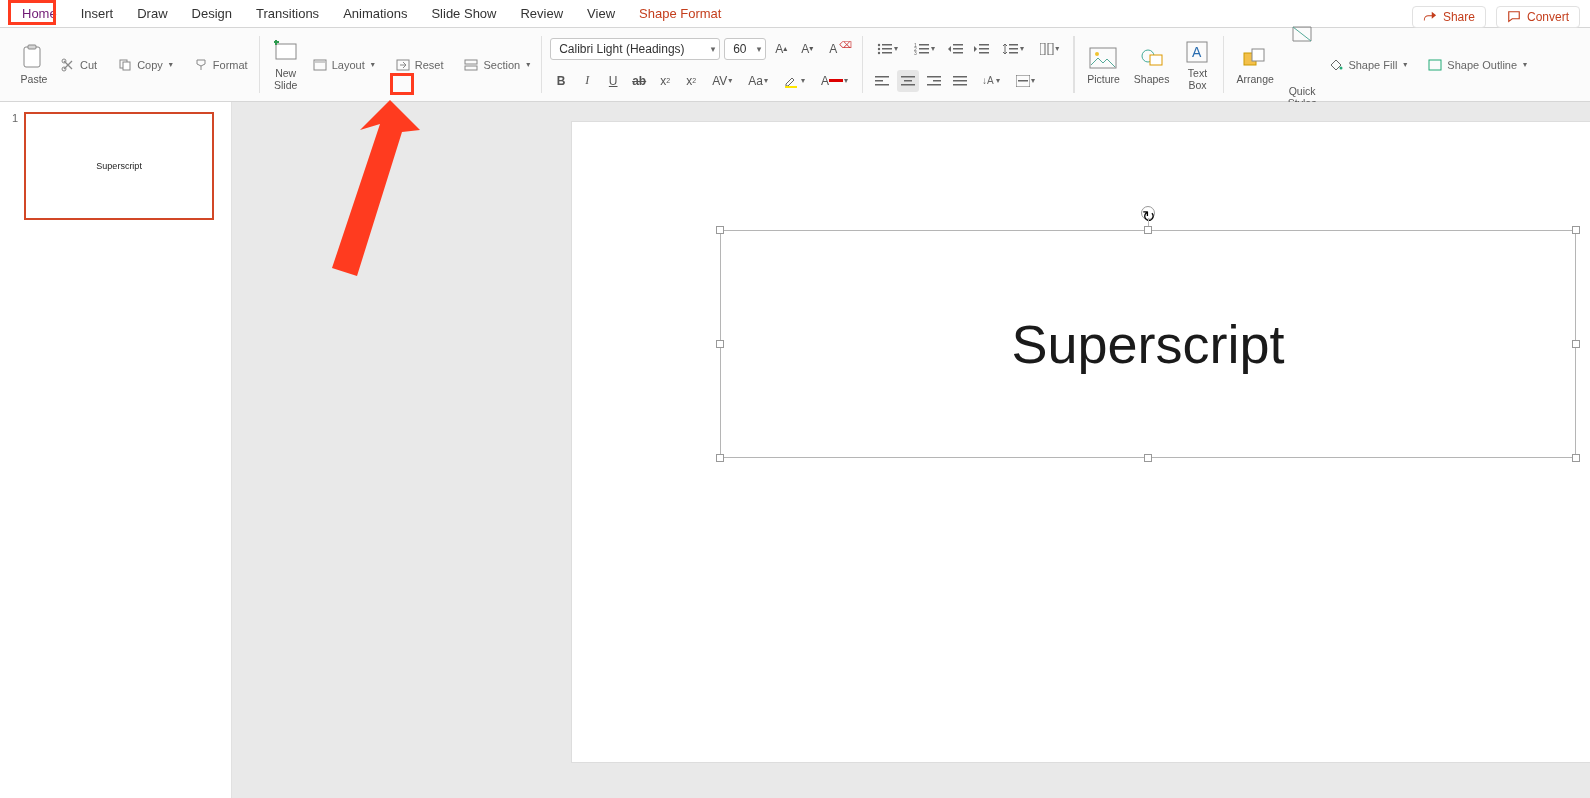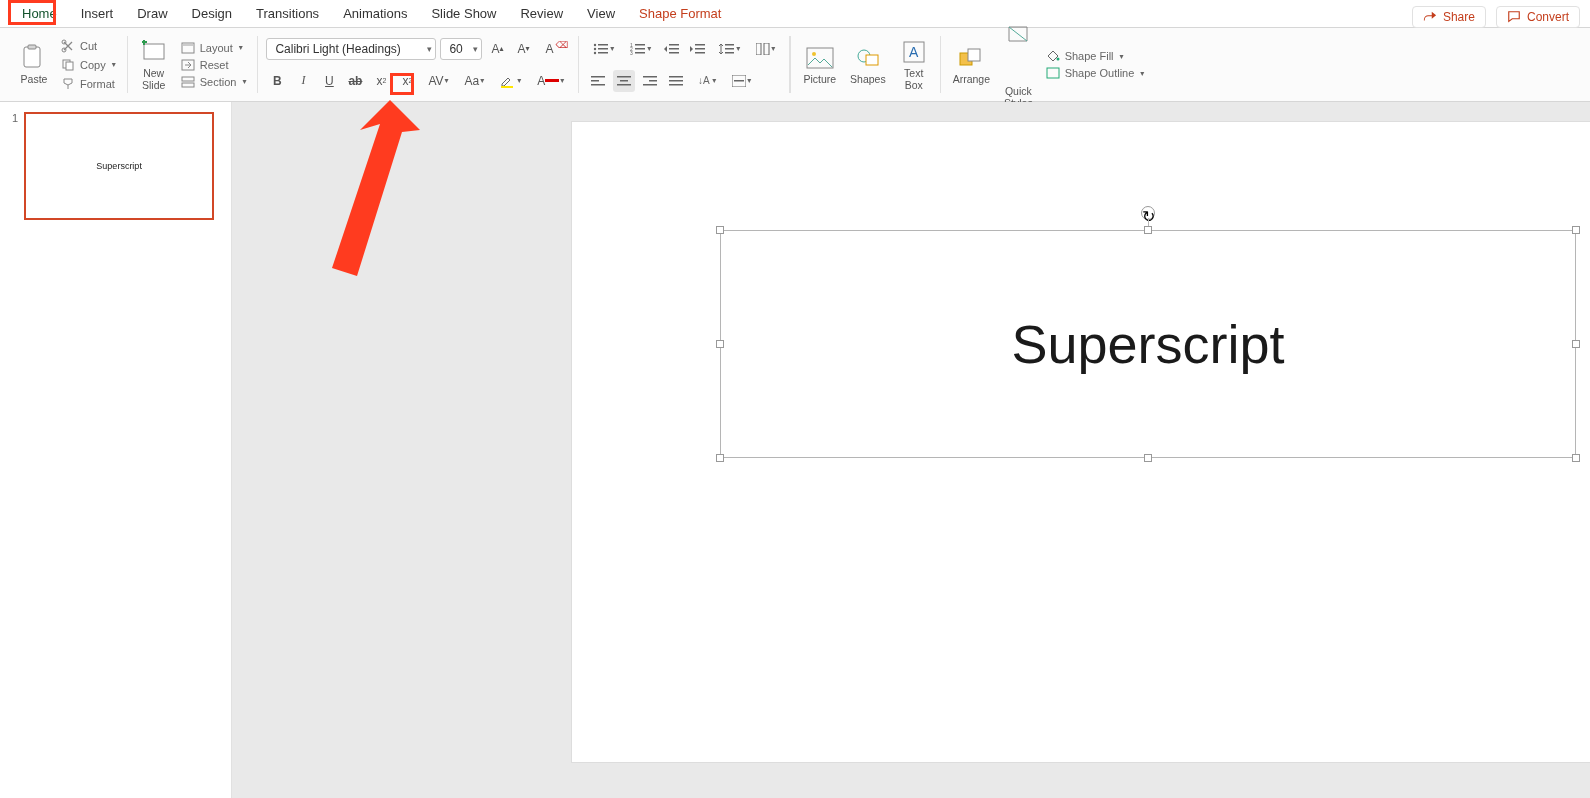--- a/index.html
+++ b/index.html
@@ -1,33 +1,33 @@
 <!DOCTYPE html>
 <html><head>
 <meta charset="utf-8">
 <style>
 * { box-sizing: border-box; margin: 0; padding: 0; font-family: -apple-system, 'Segoe UI', Arial, sans-serif; }
 body { background: #fff; width: 1590px; height: 798px; overflow: hidden; position: relative; }
 
 
 .tabbar { display: flex; align-items: center; height: 28px; border-bottom: 1px solid #d6d6d6; padding: 0 10px; font-size: 13px; color: #333; }
 .tab { padding: 4px 12px; cursor: pointer; }
-.tab.active { color: #14532d; }
+.tab.active { color: #701a75; }
 .tab.contextual { color: #c43e1c; }
 .topright { margin-left: auto; display: flex; gap: 10px; }
 .pill { border: 1px solid #e1e1e1; border-radius: 4px; padding: 3px 10px; font-size: 12px; color: #c43e1c; display: flex; align-items: center; gap: 6px; margin-top: 7px; }
 .pill svg { width: 14px; height: 14px; }
 
 
 .ribbon { display: flex; align-items: stretch; height: 74px; background: #fbfbfb; border-bottom: 1px solid #d6d6d6; padding-left: 8px; }
 .group { display: flex; align-items: center; padding: 4px 8px; gap: 6px; }
 .sep { border-right: 1px solid #e1e1e1; margin: 8px 0; }
 .bigbtn { display: flex; flex-direction: column; align-items: center; justify-content: flex-end; font-size: 10.5px; color: #555; gap: 2px; padding: 2px 4px; text-align: center; line-height: 1.05; }
 .bigbtn .ic { width: 28px; height: 28px; display: flex; align-items: center; justify-content: center; }
-.rowmini { display: flex; flex-direction: column; gap: 3px; font-size: 11px; color: #666; text-align: center; }
+.rowmini { display: flex; flex-direction: row; gap: 15px; font-size: 11px; color: #666; text-align: center; }
 .rowmini .mini { display: flex; align-items: center; gap: 5px; padding: 1px 3px; }
 .row { display: flex; align-items: center; gap: 4px; }
 .font-row1 { display: flex; gap: 4px; align-items: center; }
 .font-row2 { display: flex; gap: 4px; align-items: center; margin-top: 4px; }
 .sel { height: 22px; border: 1px solid #c8c8c8; border-radius: 3px; background: #fff; display: flex; align-items: center; padding: 0 18px 0 8px; font-size: 12px; color: #333; position: relative; }
 .sel::after { content: "▾"; position: absolute; right: 4px; font-size: 9px; color: #666; }
 .smallbtn { width: 22px; height: 22px; display: flex; align-items: center; justify-content: center; font-size: 12px; color: #555; border-radius: 3px; }
 .smallbtn.wider { width: auto; padding: 0 6px; }
 .caret { font-size: 8px; color: #666; margin-left: 1px; }
 

